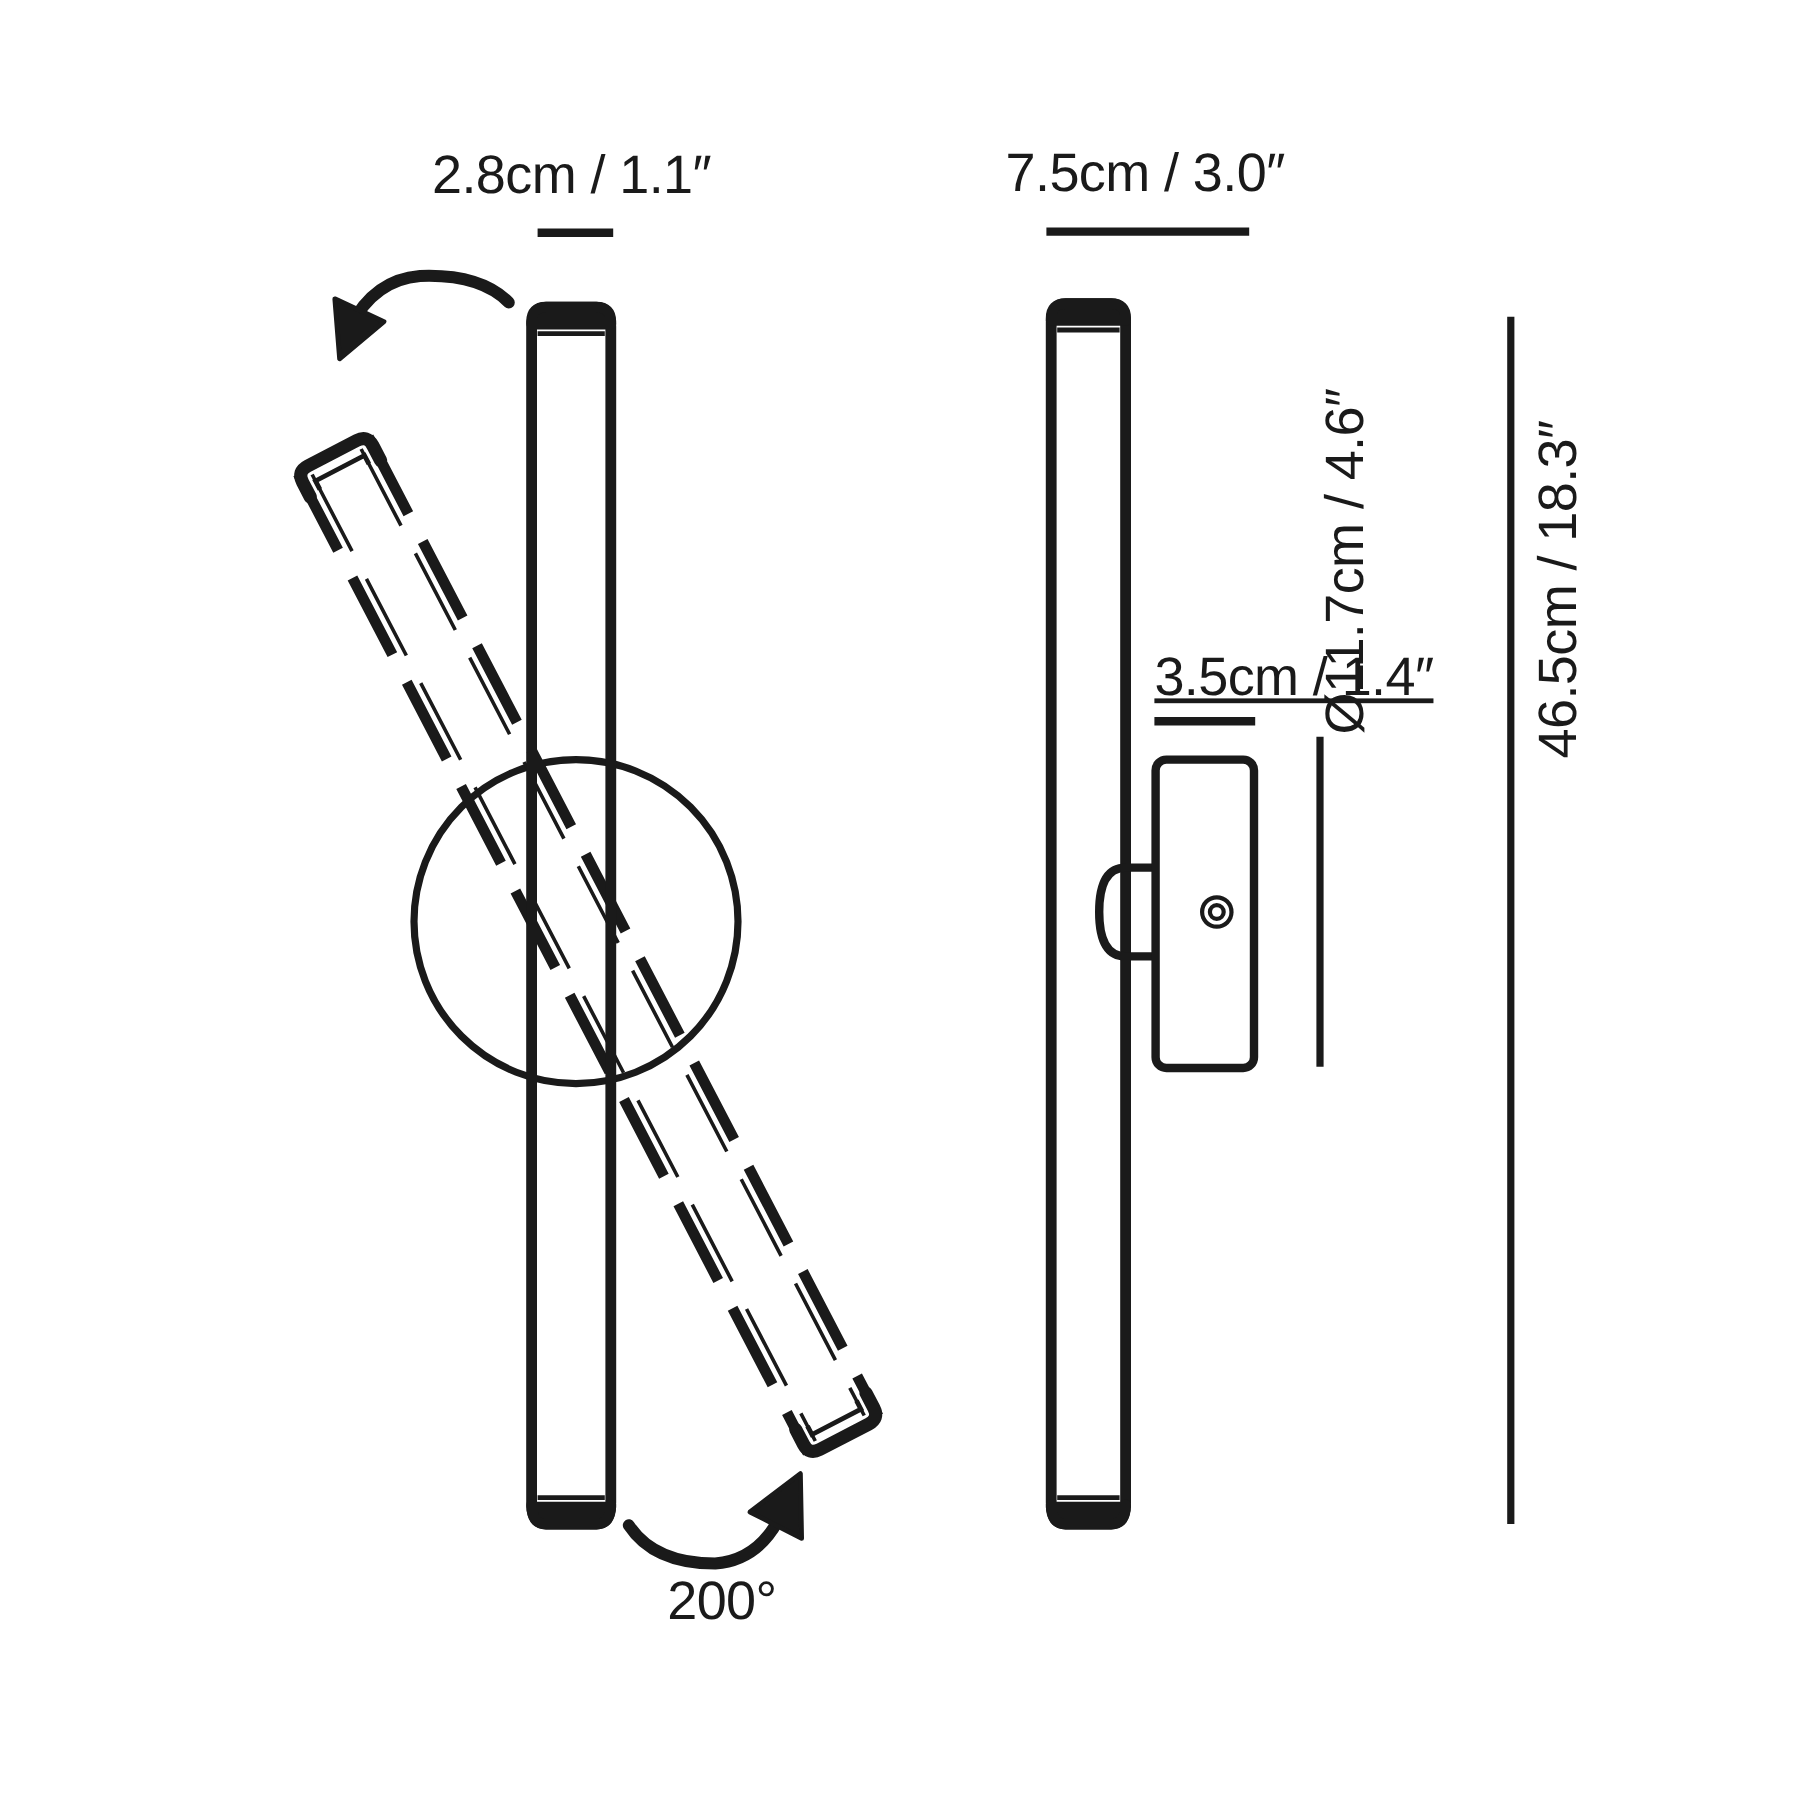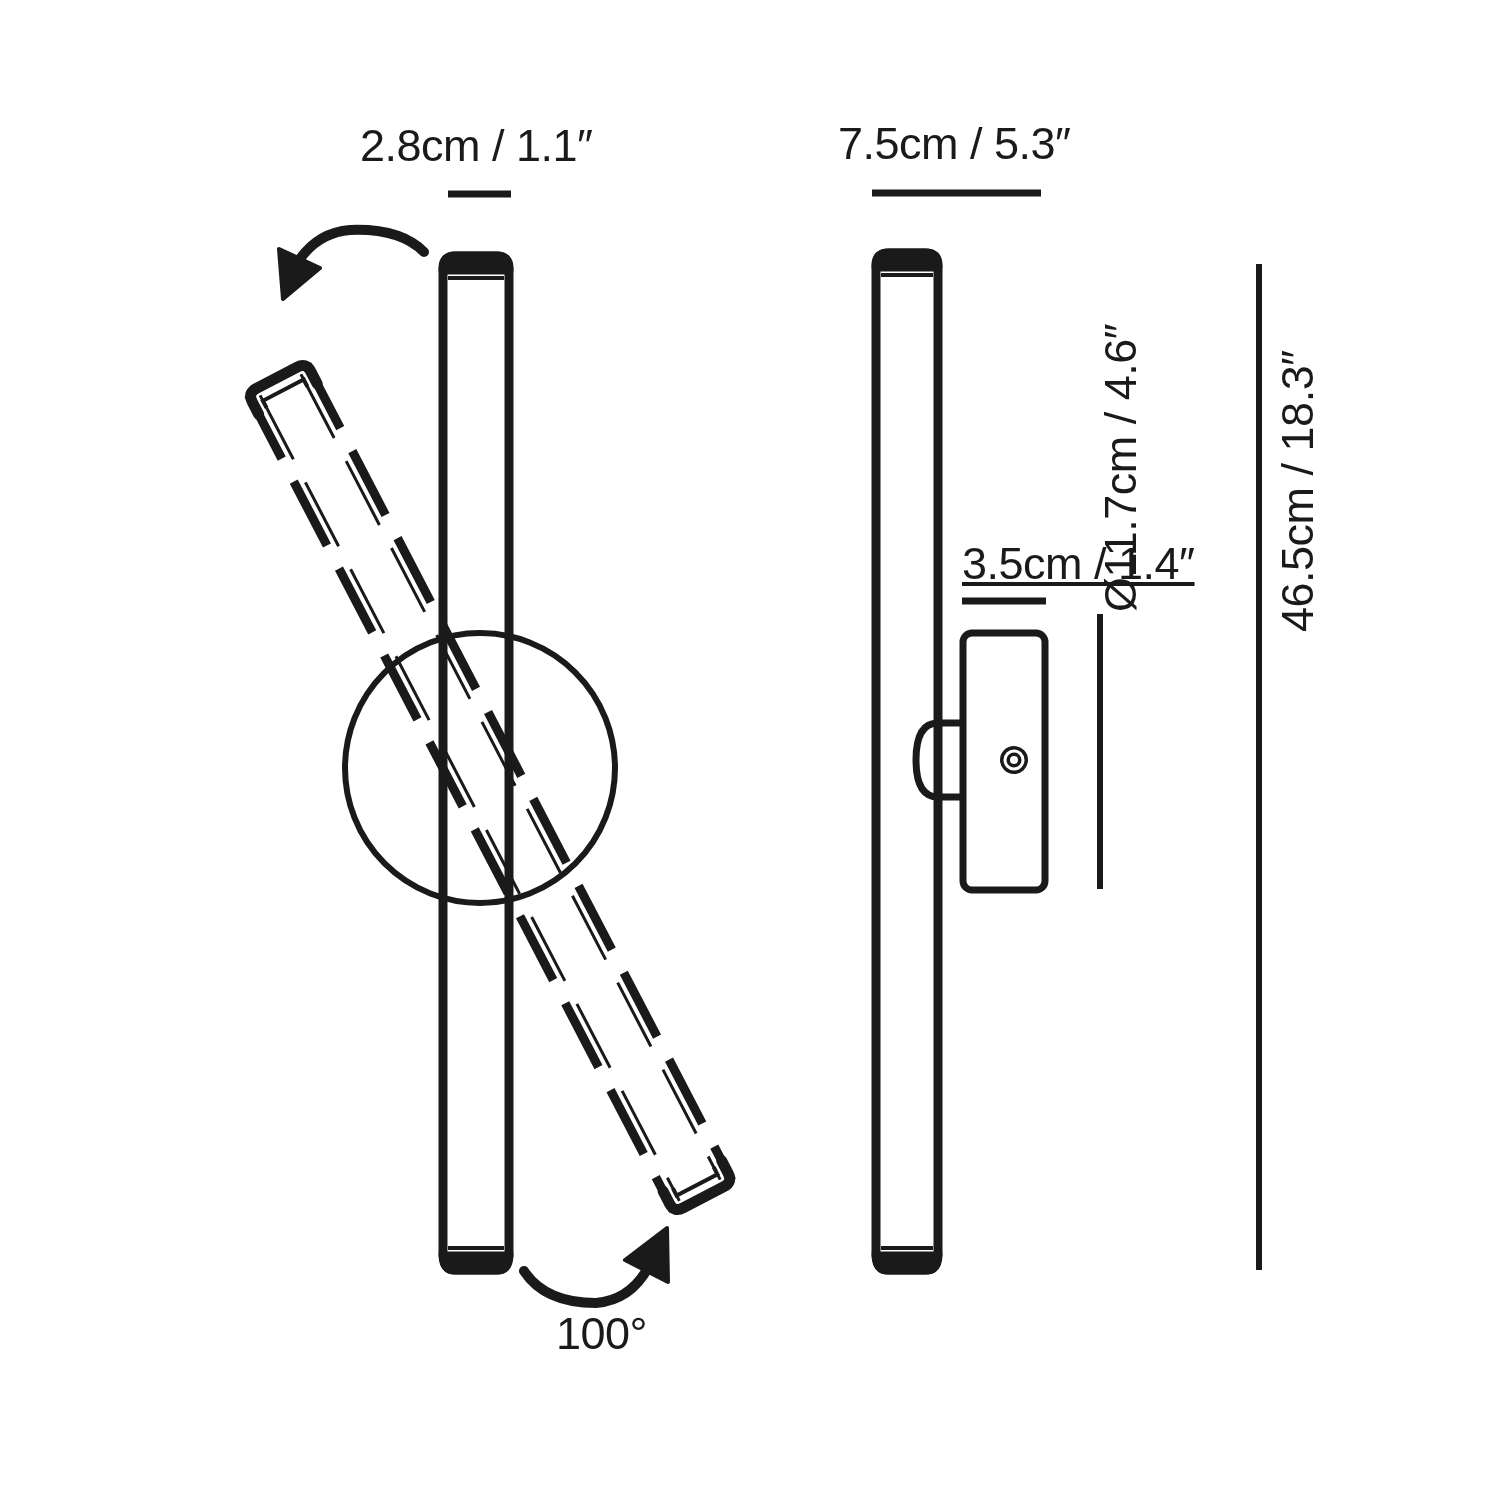--- a/index.html
+++ b/index.html
@@ -142,23 +142,23 @@
       <line x1="962" y1="601" x2="1046" y2="601" stroke="#1a1a1a" stroke-width="7" stroke-linecap="butt"></line>
 
       <line x1="1100" y1="614" x2="1100" y2="889" stroke="#1a1a1a" stroke-width="6" stroke-linecap="butt"></line>
 
       <line x1="1259" y1="264" x2="1259" y2="1270" stroke="#1a1a1a" stroke-width="6" stroke-linecap="butt"></line>
     </g>
   </svg>
 
   <div class="dim-label" id="label-width-front">2.8cm / 1.1″</div>
 
-  <div class="dim-label" id="label-width-side">7.5cm / 5.3″</div>
+  <div class="dim-label" id="label-width-side">7.5cm / 3.0″</div>
 
   <div class="dim-label" id="label-depth-bracket">3.5cm / 1.4″</div>
 
   <div class="dim-label" id="label-diameter">Ø11.7cm / 4.6″</div>
 
   <div class="dim-label" id="label-height">46.5cm / 18.3″</div>
 
-  <div class="dim-label" id="label-rotation">100°</div>
+  <div class="dim-label" id="label-rotation">200°</div>
 
 </div>
 
 </body></html>

